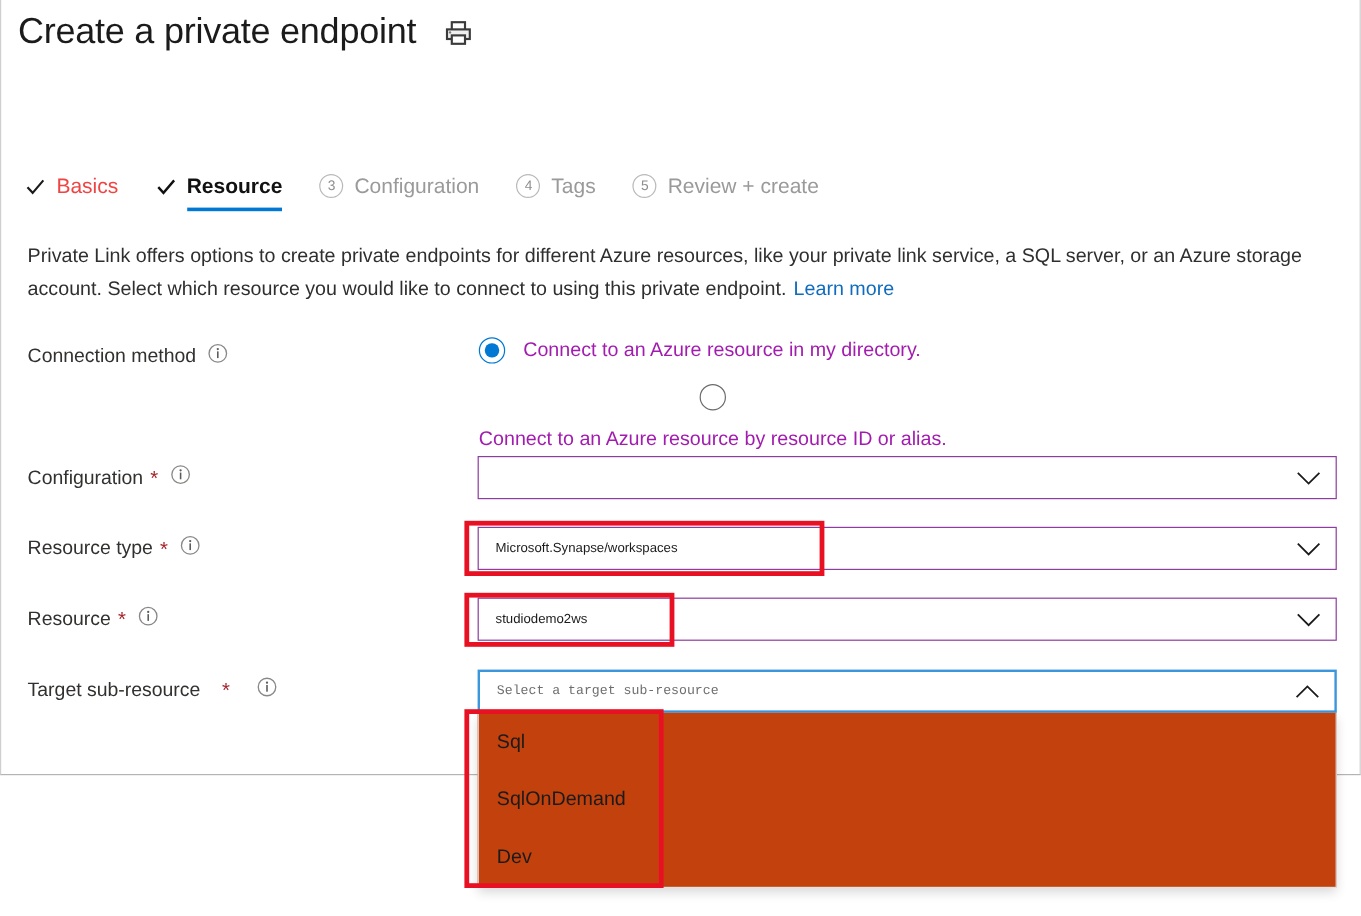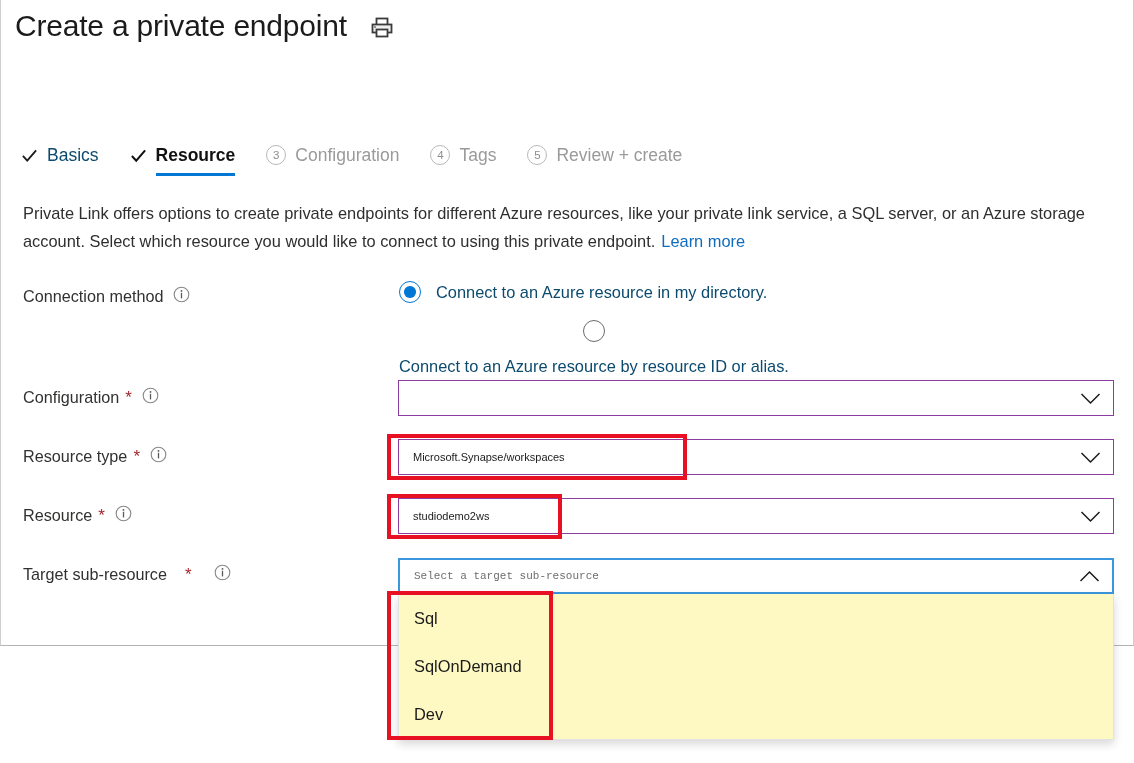--- a/index.html
+++ b/index.html
@@ -48,21 +48,21 @@
     display: flex; align-items: center;
     gap: 9px;
     padding: 0 17px 0 0;
     margin-right: 14px;
     font-size: 17.5px;
     color: #1b1b1b;
     cursor: pointer;
     position: relative;
     height: 38px;
   }
-  .tab.done .tab-label { color: #0c4a6e; }
+  .tab.done .tab-label { color: #ef4444; }
   .tab.active .tab-label { font-weight: 700; color: #111; }
   .tab.disabled { color: #9a9a9a; cursor: default; }
   .tab.disabled .tab-label { color: #9a9a9a; }
   .check {
     width: 17px; height: 17px;
     flex: none;
     display: block;
   }
   .num-circle {
     width: 20px; height: 20px; flex: none;
@@ -121,21 +121,21 @@
     border: 1.6px solid #0078d4;
     background: #fff;
     position: relative;
   }
   .radio-outer.unchecked { border-color: #6b6b6b; }
   .radio-dot {
     position: absolute; left: 4.2px; top: 4.2px;
     width: 11.5px; height: 11.5px; border-radius: 50%;
     background: #0078d4;
   }
-  .radio-text { font-size: 16.4px; color: #0c4a6e; white-space: nowrap; }
+  .radio-text { font-size: 16.4px; color: #a21caf; white-space: nowrap; }
 
   
   .input {
     position: absolute;
     left: 397px;
     width: 716px;
     height: 36px;
     border: 1px solid #8d3d9e;
     background: #fff;
     display: flex; align-items: center;
@@ -151,21 +151,21 @@
     overflow: hidden;
   }
   .input-text.placeholder { color: #6e6e6e; }
   .chev { flex: none; display: block; margin-right: 4px; }
 
   
   .dropdown-panel {
     position: absolute;
     left: 397px; top: 594px;
     width: 716px; height: 146px;
-    background: #fef9c3;
+    background: #c2410c;
     border: 1px solid #e2e2e2;
     border-top: none;
     box-shadow: 0 4px 9px rgba(0,0,0,0.16);
   }
   .dd-option {
     height: 48px;
     display: flex; align-items: center;
     padding-left: 15px;
     font-size: 16.4px;
     color: #1b1b1b;

